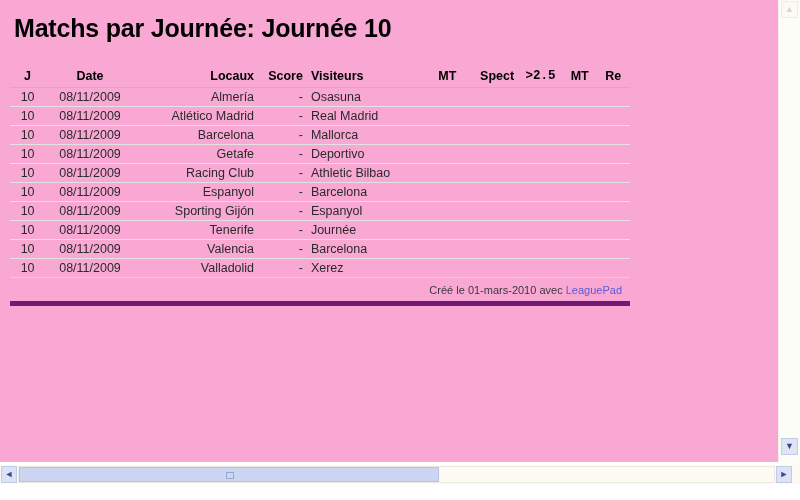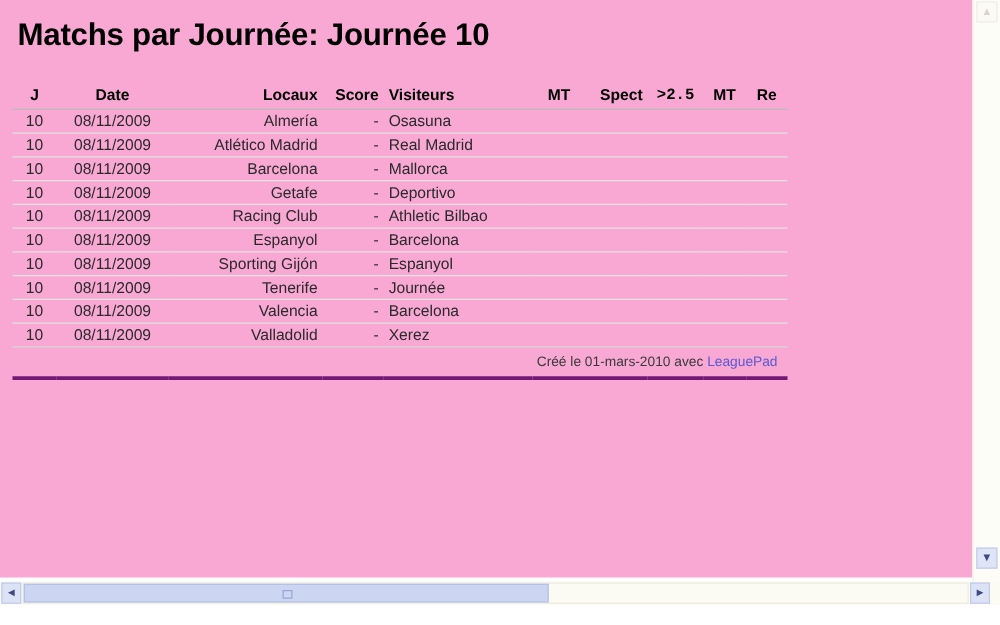--- a/index.html
+++ b/index.html
@@ -84,21 +84,21 @@
   .col-ov25     { width: 40px;  text-align: center; font-family: Liberation Mono, monospace; }
   .col-mt2      { width: 30px;  text-align: center; }
   .col-re       { width: 30px;  text-align: center; }
 
   #matches-table tbody tr:last-child td {
     border-bottom: 1px solid #d6d6d6;
   }
 
   
   #credit-row td {
-    border-bottom: 3px solid #701a75;
+    border-bottom: 5px solid #701a75;
     border-top: none;
     padding-top: 5px;
     padding-bottom: 4px;
     text-align: right;
     font-size: 11px;
     color: #3a3a3a;
   }
   #credit-row .credit-inner {
     display: inline-block;
     padding-right: 4px;

